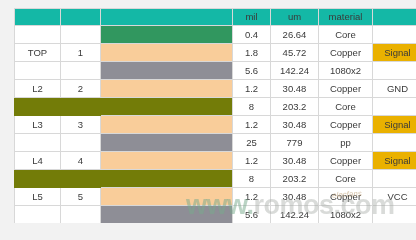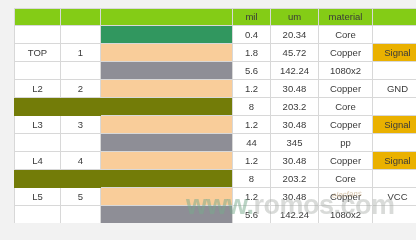--- a/index.html
+++ b/index.html
@@ -40,21 +40,21 @@
     text-align:center;
     vertical-align:middle;
     border:1px solid #d8d8d8;
     line-height:17px;
     white-space:nowrap;
     overflow:hidden;
   }
   table.stackup tr.hdr td{
     height:16px;line-height:16px;
     color:#3a3a3a;
-    background:#84cc16;
+    background:#14b8a6;
   }
   td.blank{border:1px solid #d8d8d8;background:#ffffff;}
   
   td.gfx{border-left:1px solid #d8d8d8;border-right:1px solid #d8d8d8;border-top:none;border-bottom:none;padding:0;}
   td.gfx.mask{background:#31975f;}
   td.gfx.copper{background:#f9cd9a;}
   td.gfx.pp{background:#8e8e96;}
   td.gfx.core{background:#737c08;}
 
   
@@ -115,21 +115,21 @@
         <td class="blank">material</td>
         <td class="blank"></td>
       </tr>
     </thead>
     <tbody id="stackup-body">
         <tr>
           <td class="lbl"></td>
           <td class="num"></td>
           <td class="gfx mask"></td>
           <td class="">0.4</td>
-          <td class="">20.34</td>
+          <td class="">26.64</td>
           <td class="">Core</td>
           <td class="netplain"></td>
         </tr>
         <tr>
           <td class="lbl">TOP</td>
           <td class="num">1</td>
           <td class="gfx copper"></td>
           <td class="">1.8</td>
           <td class="">45.72</td>
           <td class="">Copper</td>
@@ -168,22 +168,22 @@
           <td class="gfx copper"></td>
           <td class="">1.2</td>
           <td class="">30.48</td>
           <td class="">Copper</td>
           <td class="netsignal">Signal</td>
         </tr>
         <tr>
           <td class="lbl"></td>
           <td class="num"></td>
           <td class="gfx pp"></td>
-          <td class="">44</td>
-          <td class="">345</td>
+          <td class="">25</td>
+          <td class="">779</td>
           <td class="">pp</td>
           <td class="netplain"></td>
         </tr>
         <tr>
           <td class="lbl">L4</td>
           <td class="num">4</td>
           <td class="gfx copper"></td>
           <td class="">1.2</td>
           <td class="">30.48</td>
           <td class="">Copper</td>

